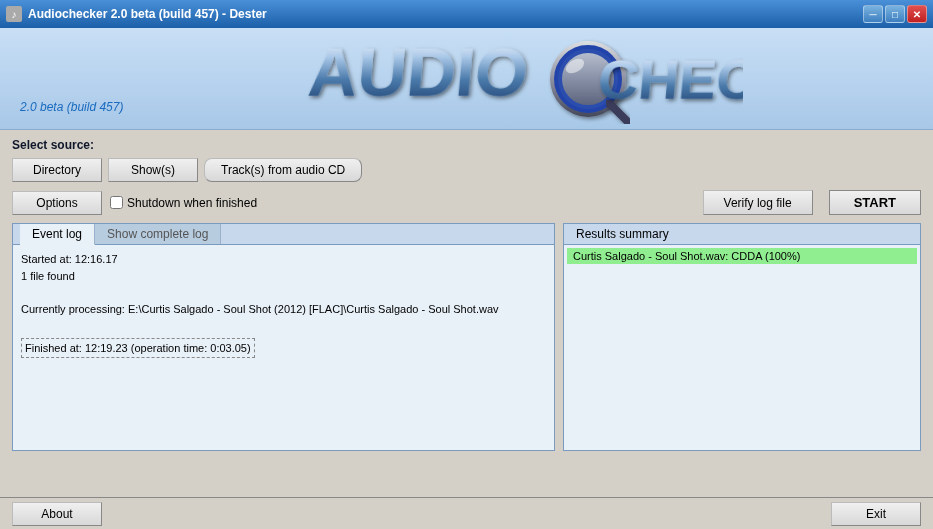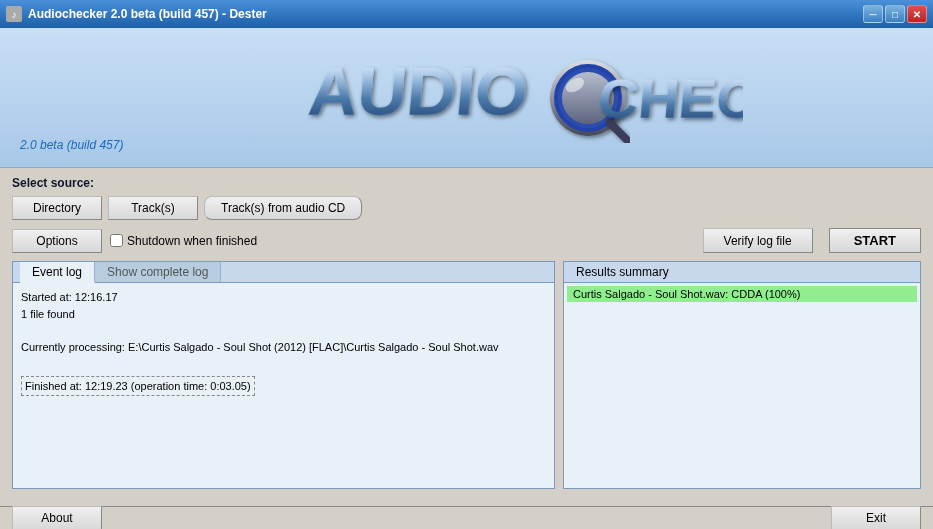--- a/index.html
+++ b/index.html
@@ -55,21 +55,21 @@
       cursor: pointer;
       font-weight: bold;
     }
     .titlebar-btn.close-btn {
       background: linear-gradient(to bottom, #e05050, #c02020);
     }
 
     
     .header-area {
       background: linear-gradient(to bottom, #c8dff5 0%, #a8c8e8 100%);
-      height: 140px;
+      height: 102px;
       display: flex;
       align-items: center;
       justify-content: space-between;
       padding: 10px 20px;
       border-bottom: 1px solid #8aabcc;
     }
     .version-text {
       color: #1a6bbf;
       font-size: 12px;
       font-style: italic;
@@ -226,21 +226,21 @@
       font-size: 11px;
       margin: 1px;
     }
 
     
     .bottom-bar {
       position: absolute;
       bottom: 0;
       left: 0;
       right: 0;
-      height: 23px;
+      height: 32px;
       background: #d4d0c8;
       border-top: 1px solid #888;
       display: flex;
       align-items: center;
       justify-content: space-between;
       padding: 0 12px;
     }
   </style>
 </head>
 <body>
@@ -292,21 +292,21 @@
       <ellipse cx="282" cy="42" rx="10" ry="6" fill="rgba(255,255,255,0.5)" transform="rotate(-30,282,42)"></ellipse>
     </svg>
   </div>
 </div>
 
 <div class="content">
 
   <div class="select-source-label">Select source:</div>
   <div class="source-buttons">
     <button class="win-button">Directory</button>
-    <button class="win-button">Track(s)</button>
+    <button class="win-button">Show(s)</button>
     <button class="win-button" style="min-width:150px;border-radius:8px;">Track(s) from audio CD</button>
   </div>
 
   <div class="options-row">
     <button class="win-button">Options</button>
     <label class="checkbox-label">
       <input type="checkbox" style="">
       <span>Shutdown when finished</span>
     </label>
     <div class="right-buttons">

